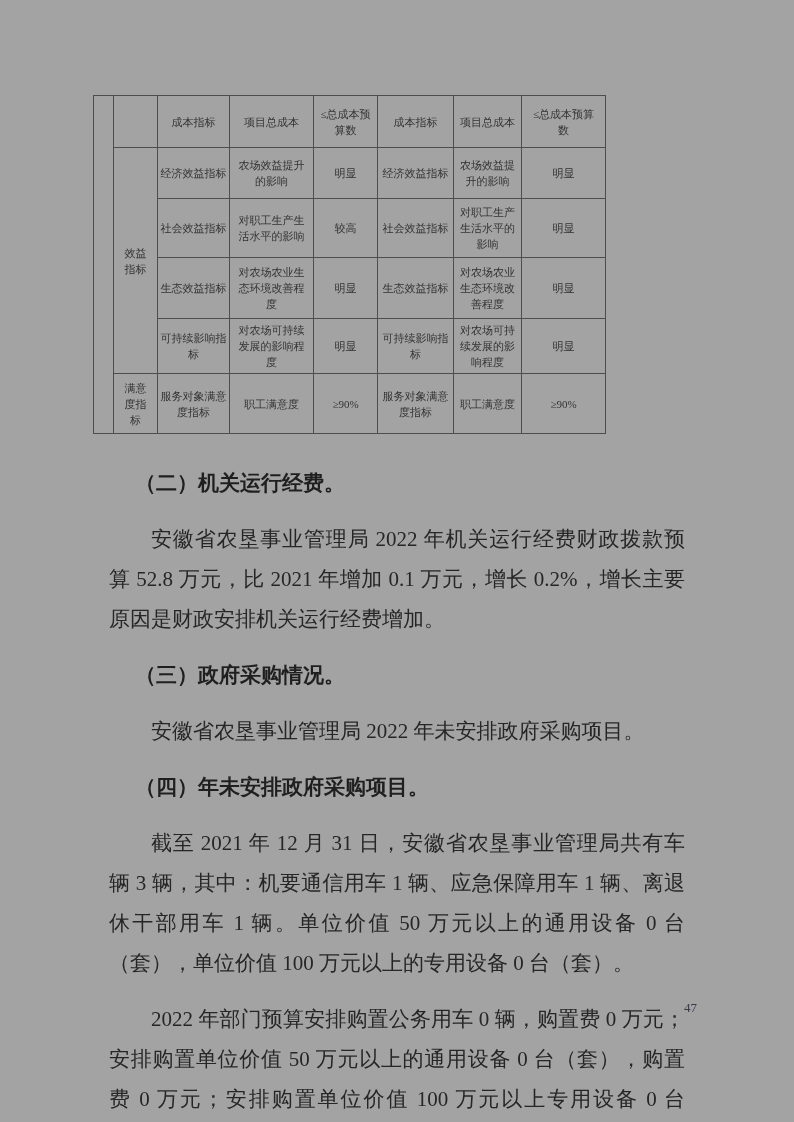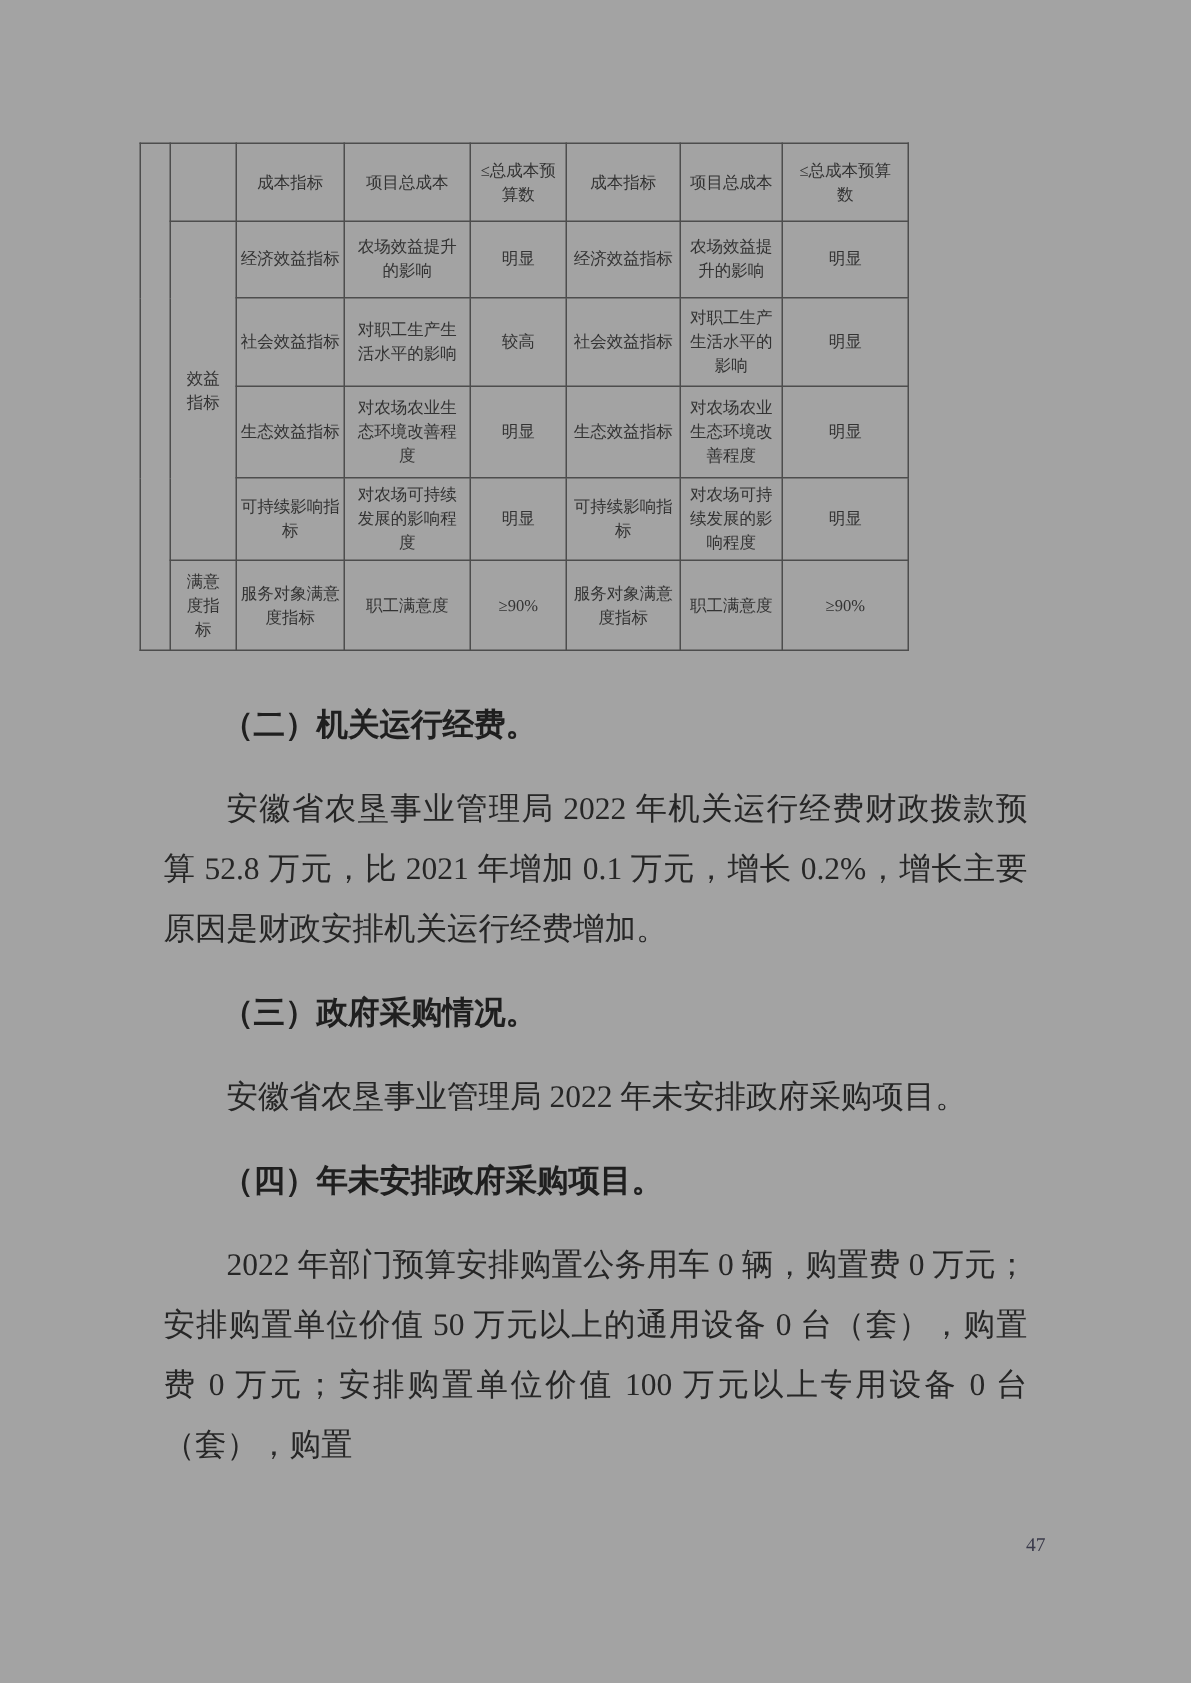--- a/index.html
+++ b/index.html
@@ -31,35 +31,35 @@
     overflow:hidden;
   }
   table.perf td.l{text-align:center;}
   
   .doc-body{margin-top:29px;width:608px;}
   .sec-heading{
     font-size:21px;
     font-weight:bold;
     line-height:40px;
     text-indent:2em;
-    margin:13px;
+    margin:0;
     color:#1f1f1f;
   }
   .para{
     font-size:21px;
     line-height:40px;
     text-indent:2em;
     text-align:justify;
     text-align-last:left;
     margin:16px;
     color:#262626;
   }
   .page-number{
     position:absolute;
-    top:1022px;
+    top:1000px;
     right:97px;
     font-size:13px;
     color:#3a3a4a;
   }
 </style>
 </head>
 <body>
 
 <div class="page">
 
@@ -154,18 +154,19 @@
     </table>
 
   <div class="doc-body">
     <h3 class="sec-heading">（二）机关运行经费。</h3>
     <p class="para">安徽省农垦事业管理局 2022 年机关运行经费财政拨款预算 52.8 万元，比 2021 年增加 0.1 万元，增长 0.2%，增长主要原因是财政安排机关运行经费增加。</p>
 
     <h3 class="sec-heading">（三）政府采购情况。</h3>
     <p class="para">安徽省农垦事业管理局 2022 年未安排政府采购项目。</p>
 
     <h3 class="sec-heading">（四）年未安排政府采购项目。</h3>
+    <p class="para">截至 2021 年 12 月 31 日，安徽省农垦事业管理局共有车辆 3 辆，其中：机要通信用车 1 辆、应急保障用车 1 辆、离退休干部用车 1 辆。单位价值 50 万元以上的通用设备 0 台（套），单位价值 100 万元以上的专用设备 0 台（套）。</p>
     <p class="para">2022 年部门预算安排购置公务用车 0 辆，购置费 0 万元；安排购置单位价值 50 万元以上的通用设备 0 台（套），购置费 0 万元；安排购置单位价值 100 万元以上专用设备 0 台（套），购置</p>
   </div>
 
   <div class="page-number">47</div>
 
 </div>
 
 </body></html>

